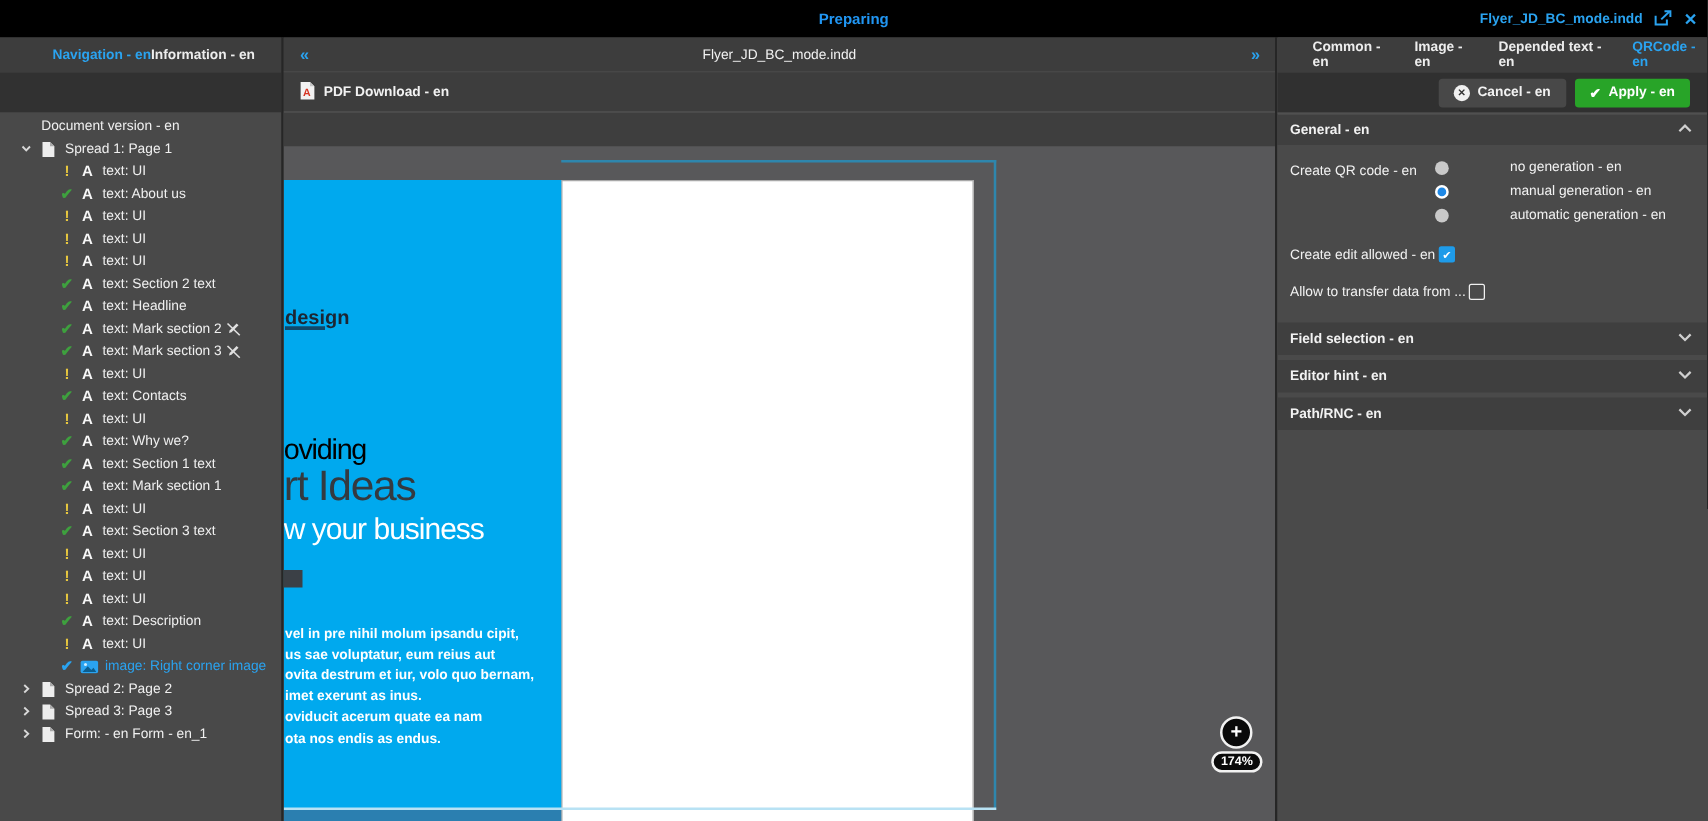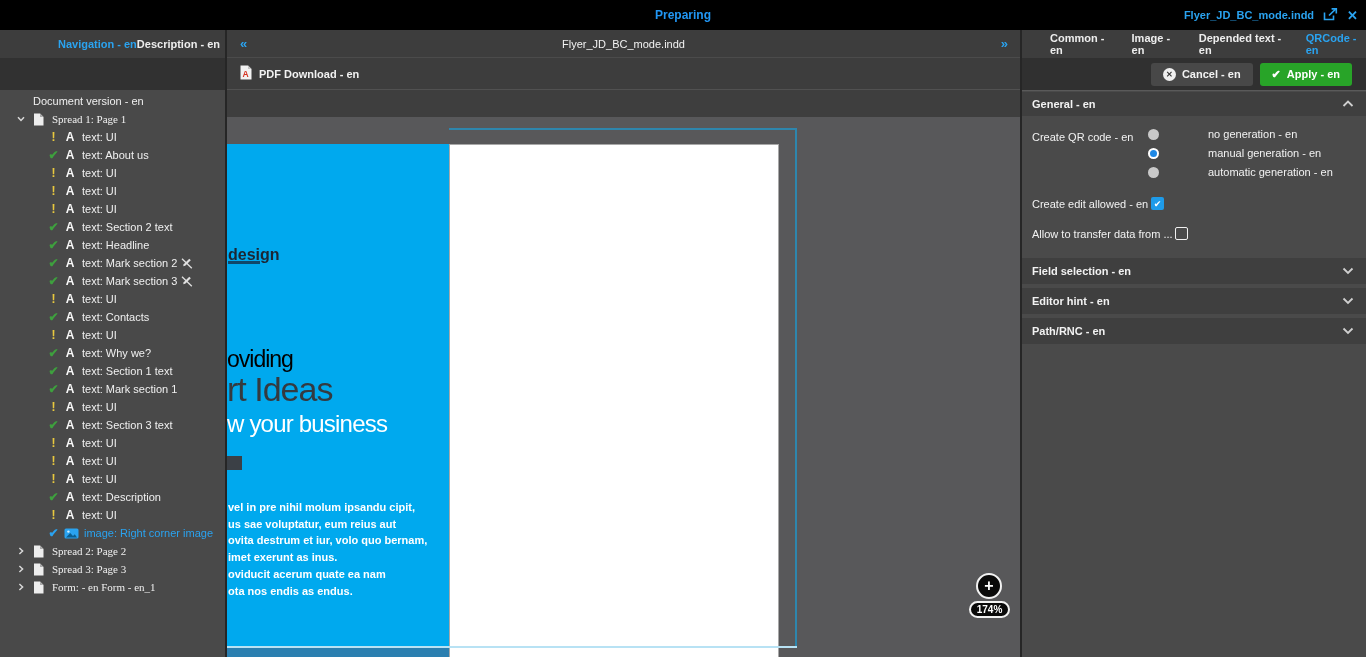--- a/index.html
+++ b/index.html
@@ -8,30 +8,30 @@
   #app { position:relative; width:1366px; height:657px; background:#494949; overflow:hidden; font-size:11px; color:#ececec; }
 
   
   #topbar { position:absolute; left:0; top:0; width:1366px; height:30px; background:#000; }
   #topbar-title { position:absolute; left:0; right:0; top:8px; text-align:center; font-size:12px; font-weight:bold; color:#2196f3; }
   #topbar-right { position:absolute; right:8px; top:0; height:30px; display:flex; align-items:center; gap:9px; }
   #topbar-file { font-size:11px; font-weight:bold; color:#2aa3f0; }
   .top-ico { color:#2aa3f0; font-weight:bold; font-size:13px; line-height:1; cursor:pointer; }
 
   
-  #left-tabs { position:absolute; left:0; top:30px; width:225px; height:28px; background:#3d3d3d; display:flex; align-items:center; padding-left:58px; }
+  #left-tabs { position:absolute; left:0; top:30px; width:225px; height:28px; background:#3d3d3d; display:flex; align-items:center; padding-left:42px; }
   .ltab { font-size:11px; font-weight:bold; color:#ededed; cursor:pointer; }
   .ltab.active { color:#2aa3f0; }
   #left-strip { position:absolute; left:0; top:58px; width:225px; height:32px; background:#313131; }
   #tree { position:absolute; left:0; top:90px; width:225px; height:567px; background:#494949; padding-top:2px; overflow:hidden; }
   .tree-row { height:18px; display:flex; align-items:center; white-space:nowrap; cursor:pointer; }
   .tree-row .tlabel { color:#f0f0f0; font-size:11px; }
   .tree-row.selected .tlabel { color:#2aa3f0; }
   .row-label { padding-left:33px; }
-  .row-page { padding-left:14px;font-family:Liberation Serif, serif; }
+  .row-page { padding-left:14px; }
   .row-item { padding-left:47px; }
   .expander { width:14px; display:inline-flex; justify-content:center; align-items:center; }
   .picon { width:15px; display:inline-flex; align-items:center; margin:0 4px 0 5px; }
   .stat { width:13px; display:inline-flex; justify-content:center; font-weight:bold; font-size:12px; }
   .stat.warn { color:#e8c83f; }
   .stat.ok { color:#3ea03e; }
   .stat.sel { color:#2aa3f0; }
   .aglyph { width:12px; margin:0 6px 0 4px; color:#f7f7f7; font-weight:bold; font-size:12px; text-align:center; }
   .imgico { margin:0 5px 0 4px; display:inline-flex; align-items:center; }
   .noedit { margin-left:4px; display:inline-flex; align-items:center; }
@@ -112,21 +112,21 @@
             <path d="M1.5 4.5 V11.5 H10.5 V7.5" fill="none" stroke="#2aa3f0" stroke-width="1.6"></path>
             <path d="M6 7.5 L12.6 1.2" stroke="#2aa3f0" stroke-width="1.6" fill="none"></path>
             <path d="M8.6 0.9 H13.3 V5.6" fill="none" stroke="#2aa3f0" stroke-width="1.6"></path>
           </svg></span>
       <span class="top-ico">✕</span>
     </div>
   </div>
 
   <div id="left-tabs">
       <div class="ltab active">Navigation - en</div>
-      <div class="ltab ">Description - en</div>
+      <div class="ltab ">Information - en</div>
     </div>
   <div id="left-strip"></div>
   <div id="tree">
       <div class="tree-row row-label">
         <span class="tlabel">Document version - en</span>
       </div>
       <div class="tree-row row-page">
         <span class="expander">
           <svg width="10" height="10" viewBox="0 0 10 10">
             <polyline points="2,3.2 5,6.4 8,3.2" fill="none" stroke="#d8d8d8" stroke-width="1.5"></polyline>

